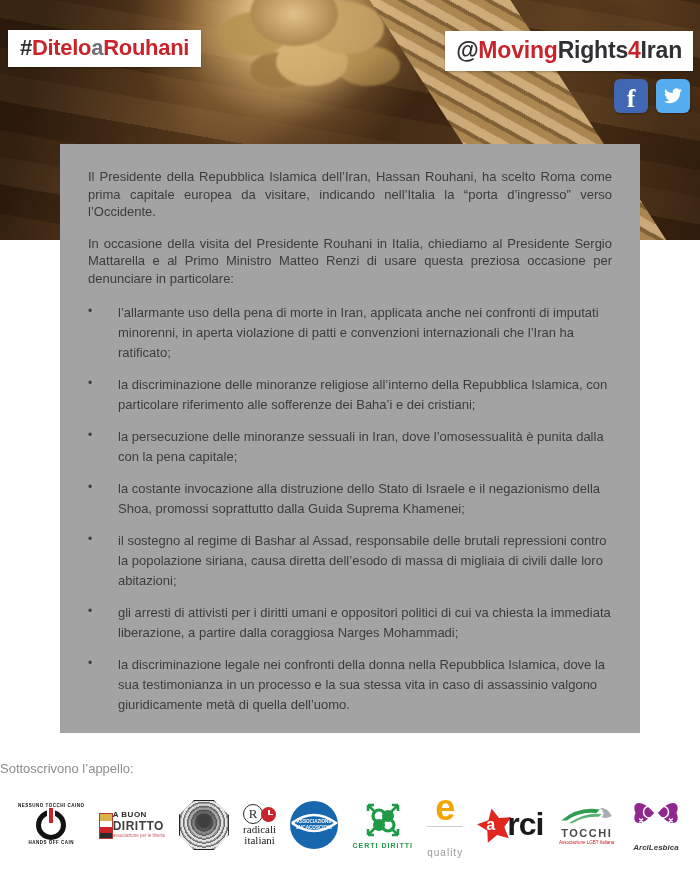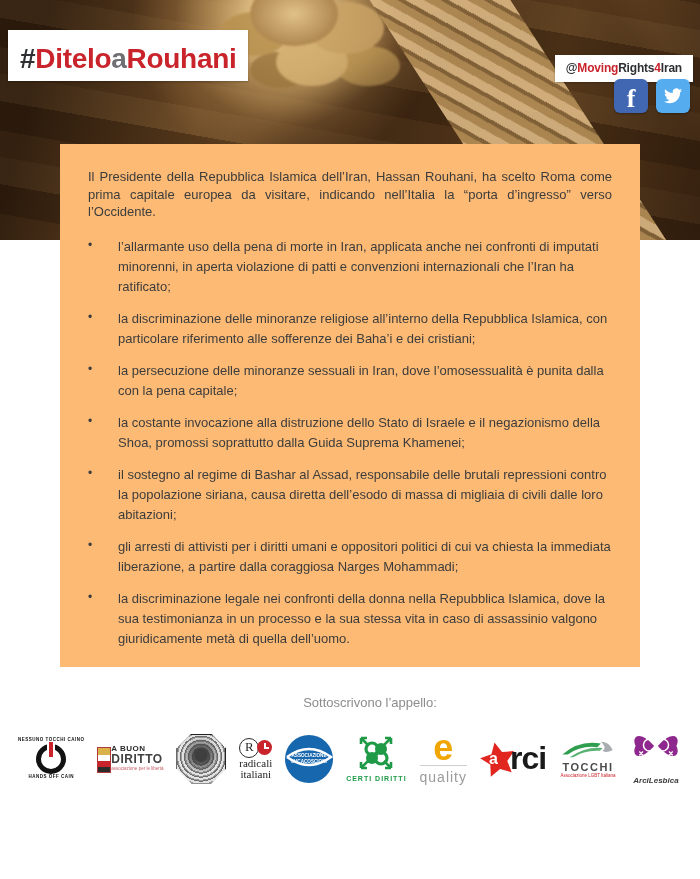--- a/index.html
+++ b/index.html
@@ -22,44 +22,44 @@
                 -14px 56px 0 -14px #9c7740; opacity:.85; filter:blur(1px); }
   .rope-band { position:absolute; left:355px; top:-40px; width:118px; height:420px;
     transform:rotate(-33deg); transform-origin:top center; opacity:.9; filter:blur(.4px);
     background:repeating-linear-gradient(62deg, #dcb884 0 9px, #b68f57 9px 17px, #86653a 17px 21px); }
   .rope-shadow { position:absolute; left:300px; top:20px; width:400px; height:320px;
     transform:rotate(-33deg); background:rgba(30,15,5,.25); filter:blur(14px); }
 
   
   .badge { position:absolute; background:#fff; font-weight:bold; white-space:nowrap;
            box-shadow:0 1px 2px rgba(0,0,0,.25); }
-  .badge-left  { left:8px;  top:30px; padding:13px 12px 6px; font-size:28px; letter-spacing:-.3px; }
-  .badge-right { right:7px; top:31px; padding:6px 11px 7px; font-size:12px; letter-spacing:-.2px;margin-top:24px; }
+  .badge-left  { left:8px;  top:30px; padding:5px 12px 6px; font-size:22px; letter-spacing:-.3px; }
+  .badge-right { right:7px; top:31px; padding:6px 11px 7px; font-size:23px; letter-spacing:-.2px; }
   .t-red  { color:#c9242b; }
   .t-dark { color:#2f3033; }
   .t-gray { color:#6f7073; }
 
   .social { position:absolute; right:10px; top:79px; display:flex; gap:8px; }
   .s-icon { width:34px; height:34px; border-radius:6px; display:flex; align-items:center;
             justify-content:center; box-shadow:0 1px 2px rgba(0,0,0,.3); }
   .s-fb { background:#4267b2; color:#fff; font-weight:bold; font-size:26px;
           font-family:"Liberation Serif", serif; padding-top:6px; }
   .s-tw { background:#55acee; }
 
   
-  .card { position:relative; margin:-96px 60px 0; background:#fdba74; padding:24px 28px 6px; }
+  .card { position:relative; margin:-96px 60px 0; background:#a3a3a3; padding:24px 28px 6px; }
   .card p { font-size:13px; line-height:17.5px; text-align:justify; margin-bottom:14px;
             color:#3c3c3c; font-weight:500; }
   .bullets { margin-top:16px; }
   .bullet { display:flex; margin-bottom:12px; }
   .bullet .mark { width:30px; flex:0 0 30px; font-size:12px; color:#3c3c3c; padding-top:1px; }
   .bullet .txt { font-size:13px; line-height:20px; color:#3c3c3c; text-align:left; }
 
   
-  .subscribe { text-align:center; color:#8c8c8c; font-size:13px; margin-top:28px;padding-left:40px; }
+  .subscribe { color:#8c8c8c; font-size:13px; margin-top:28px; }
   .logo-row { display:flex; align-items:center; justify-content:space-between; }
   .row-1 { margin:18px 18px 0; height:62px; }
   .logo { display:flex; flex-direction:column; align-items:center; justify-content:center;
           text-align:center; line-height:1.1; }
 
   
   .hoc-arc { font-size:4.5px; letter-spacing:.5px; color:#111; font-weight:bold; }
   .hoc-ring { width:30px; height:30px; border:5px solid #121212; border-radius:50%;
               position:relative; margin:1px 0; }
   .hoc-gap { position:absolute; left:50%; top:-6px; transform:translateX(-50%);
@@ -88,22 +88,22 @@
   .rad-clock { width:15px; height:15px; background:#c9242b; border-radius:50%; position:relative; margin-left:-3px; }
   .rad-clock::before { content:""; position:absolute; left:7px; top:3px; width:1.5px; height:5px; background:#fff; }
   .rad-clock::after  { content:""; position:absolute; left:7px; top:7px; width:5px; height:1.5px; background:#fff; }
   .rad-txt { font-family:"Liberation Serif", serif; font-size:11px; color:#222; line-height:1; }
   
   .alc { width:48px; height:48px; }
   
   .cd-cap { font-size:7px; font-weight:bold; color:#1f9b48; letter-spacing:1px; margin-top:3px; }
   
   .eq-e { font-size:36px; font-weight:bold; color:#f0a500; line-height:.9; }
-  .eq-q { font-size:14px; color:#9a9a9a; letter-spacing:1px; border-top:1px solid #cfcfcf;
-          padding-top:4px; margin-top:1px; }
+  .eq-q { font-size:10px; color:#9a9a9a; letter-spacing:1px; border-top:1px solid #cfcfcf;
+          padding-top:20px; margin-top:1px; }
   
   .arci { flex-direction:row; align-items:center; position:relative; }
   .arci-a { position:absolute; left:9px; top:9px; color:#fff; font-weight:bold; font-size:16px; }
   .arci-rest { font-size:32px; font-weight:bold; color:#1a1a1a; margin-left:-6px; letter-spacing:-1px; }
   
   .ag-title { font-size:11px; font-weight:bold; color:#4a4a4a; letter-spacing:1.5px; margin-top:1px; }
   .ag-sub { font-size:4.5px; color:#c9242b; margin-top:1px; }
   
   .al-cap { font-size:8px; font-weight:bold; color:#3a3a3a; margin-top:16px;font-style:italic; }
 </style>
@@ -128,20 +128,21 @@
     <div class="s-icon s-tw">
       <svg width="24" height="24" viewBox="0 0 32 32">
           <path fill="#fff" d="M28 8.2c-.9.4-1.8.7-2.8.8 1-.6 1.8-1.5 2.1-2.7-.9.6-2 1-3.1 1.2a4.9 4.9 0 0 0-8.4 4.5C11.7 11.8 8.1 9.8 5.7 6.9c-.4.8-.7 1.6-.7 2.5 0 1.7.9 3.2 2.2 4.1-.8 0-1.6-.2-2.2-.6v.1c0 2.4 1.7 4.3 3.9 4.8-.4.1-.8.2-1.3.2l-.9-.1c.6 1.9 2.4 3.4 4.6 3.4a9.9 9.9 0 0 1-7.3 2c2.2 1.4 4.8 2.2 7.5 2.2 9 0 14-7.5 14-14v-.6c1-.7 1.8-1.5 2.5-2.7z"></path>
         </svg>
     </div>
   </div>
 </div>
 
 <div class="card">
   <p>Il Presidente della Repubblica Islamica dell’Iran, Hassan Rouhani, ha scelto Roma come prima capitale europea da visitare, indicando nell’Italia la “porta d’ingresso” verso l’Occidente.</p>
+  <p>In occasione della visita del Presidente Rouhani in Italia, chiediamo al Presidente Sergio Mattarella e al Primo Ministro Matteo Renzi di usare questa preziosa occasione per denunciare in particolare:</p>
 
   <div class="bullets">
     <div class="bullet">
       <span class="mark">•</span>
       <span class="txt">l’allarmante uso della pena di morte in Iran, applicata anche nei confronti di imputati minorenni, in aperta violazione di patti e convenzioni internazionali che l’Iran ha ratificato;</span>
     </div>
     <div class="bullet">
       <span class="mark">•</span>
       <span class="txt">la discriminazione delle minoranze religiose all’interno della Repubblica Islamica, con particolare riferimento alle sofferenze dei Baha’i e dei cristiani;</span>
     </div>

